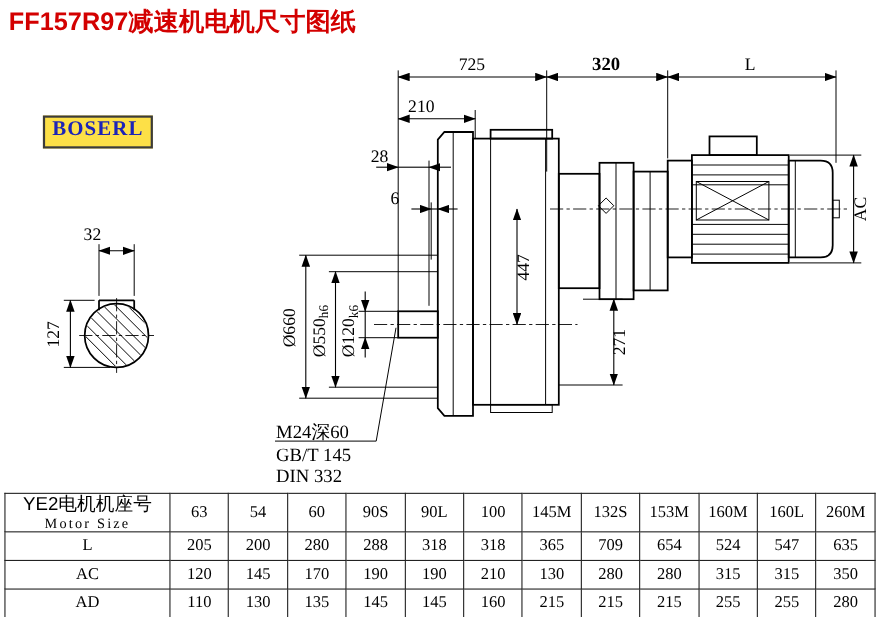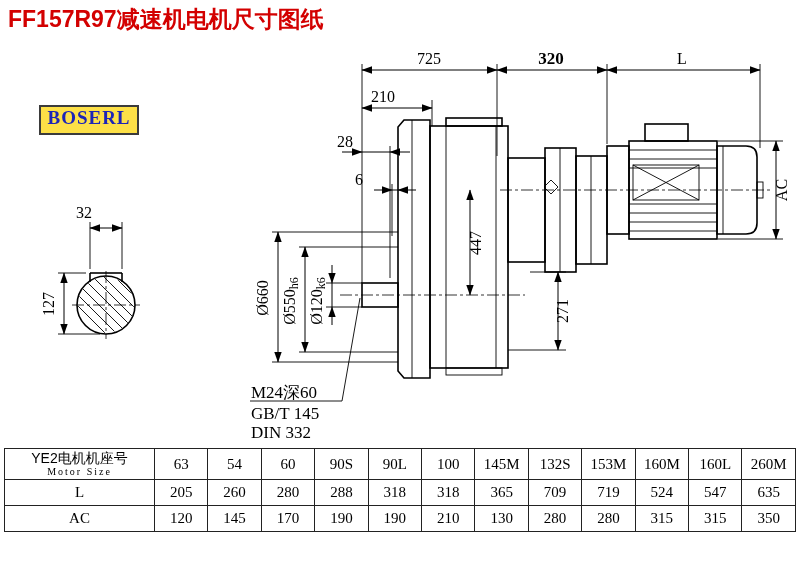--- a/index.html
+++ b/index.html
@@ -23,22 +23,22 @@
   text.dtb { font-family:"Liberation Serif", serif; font-size:17px; font-weight:bold; fill:#000; }
   text.note{ font-family:"Liberation Serif", serif; font-size:17px; fill:#000; }
   tspan.sub{ font-size:12px; }
 
   
   .table-wrap { position:absolute; left:4px; top:448px; width:792px; }
   table { border-collapse:collapse; width:100%; table-layout:fixed; }
   td { border:1px solid #222; text-align:center; vertical-align:middle; height:25px;
        font-size:15px; padding:0; font-family:"Liberation Serif", serif; }
   tr.hrow td { height:30px; }
-  td.first .cn { font-size:14px; line-height:1.15; font-family:"Liberation Sans", sans-serif; }
-  td.first .en { font-size:10px; line-height:1.15; letter-spacing:2px; }
+  td.first .cn { font-size:17px; line-height:1.15; font-family:"Liberation Sans", sans-serif; }
+  td.first .en { font-size:13px; line-height:1.15; letter-spacing:2px; }
 </style>
 </head>
 <body>
 
 <div class="page">
 
   <div class="title">FF157R97减速机电机尺寸图纸</div>
 
   <div class="brand">
     <span>BOSERL</span>
@@ -243,44 +243,59 @@
           <td>145M</td>
           <td>132S</td>
           <td>153M</td>
           <td>160M</td>
           <td>160L</td>
           <td>260M</td>
         </tr>
         <tr>
           <td class="first">L</td>
           <td>205</td>
-          <td>260</td>
+          <td>200</td>
           <td>280</td>
           <td>288</td>
           <td>318</td>
           <td>318</td>
           <td>365</td>
           <td>709</td>
-          <td>719</td>
+          <td>654</td>
           <td>524</td>
           <td>547</td>
           <td>635</td>
         </tr>
         <tr>
           <td class="first">AC</td>
           <td>120</td>
           <td>145</td>
           <td>170</td>
           <td>190</td>
           <td>190</td>
           <td>210</td>
           <td>130</td>
           <td>280</td>
           <td>280</td>
           <td>315</td>
           <td>315</td>
           <td>350</td>
         </tr>
+        <tr>
+          <td class="first">AD</td>
+          <td>110</td>
+          <td>130</td>
+          <td>135</td>
+          <td>145</td>
+          <td>145</td>
+          <td>160</td>
+          <td>215</td>
+          <td>215</td>
+          <td>215</td>
+          <td>255</td>
+          <td>255</td>
+          <td>280</td>
+        </tr>
       </tbody>
     </table>
   </div>
 
 </div>
 
 </body></html>

